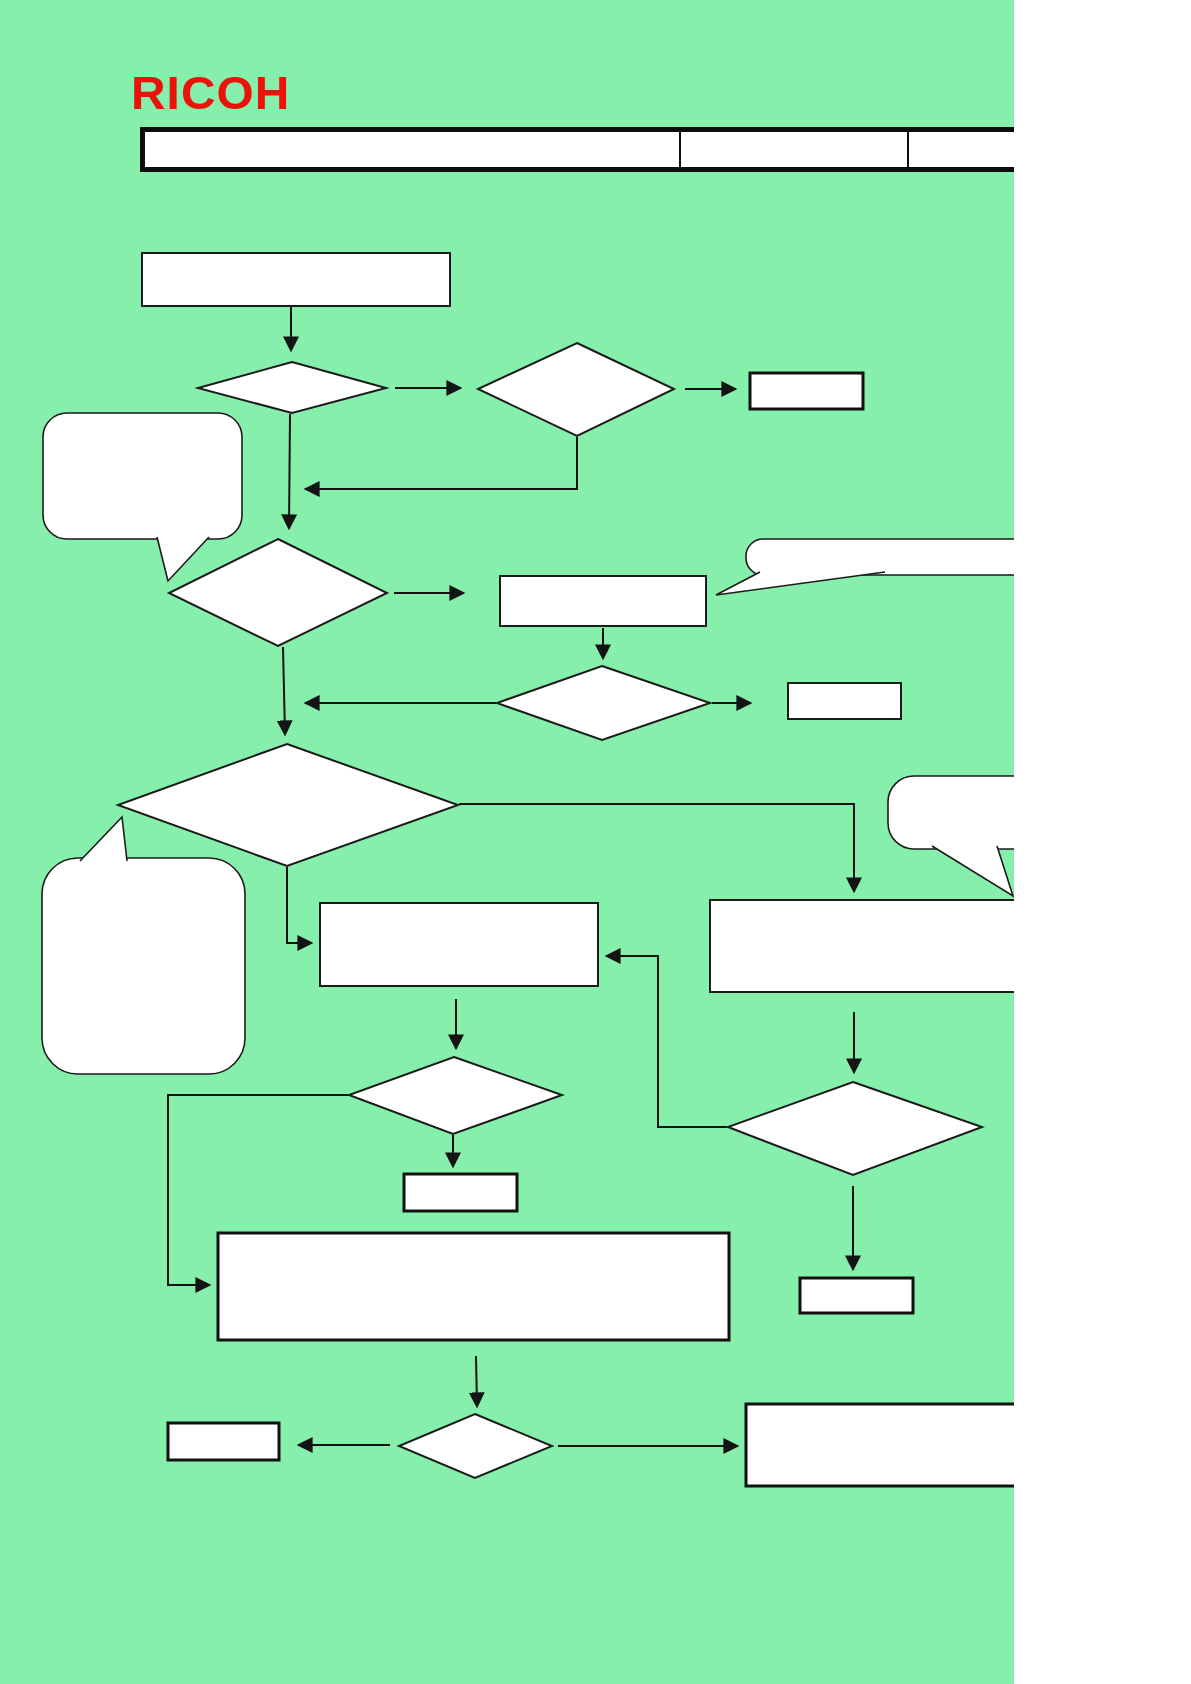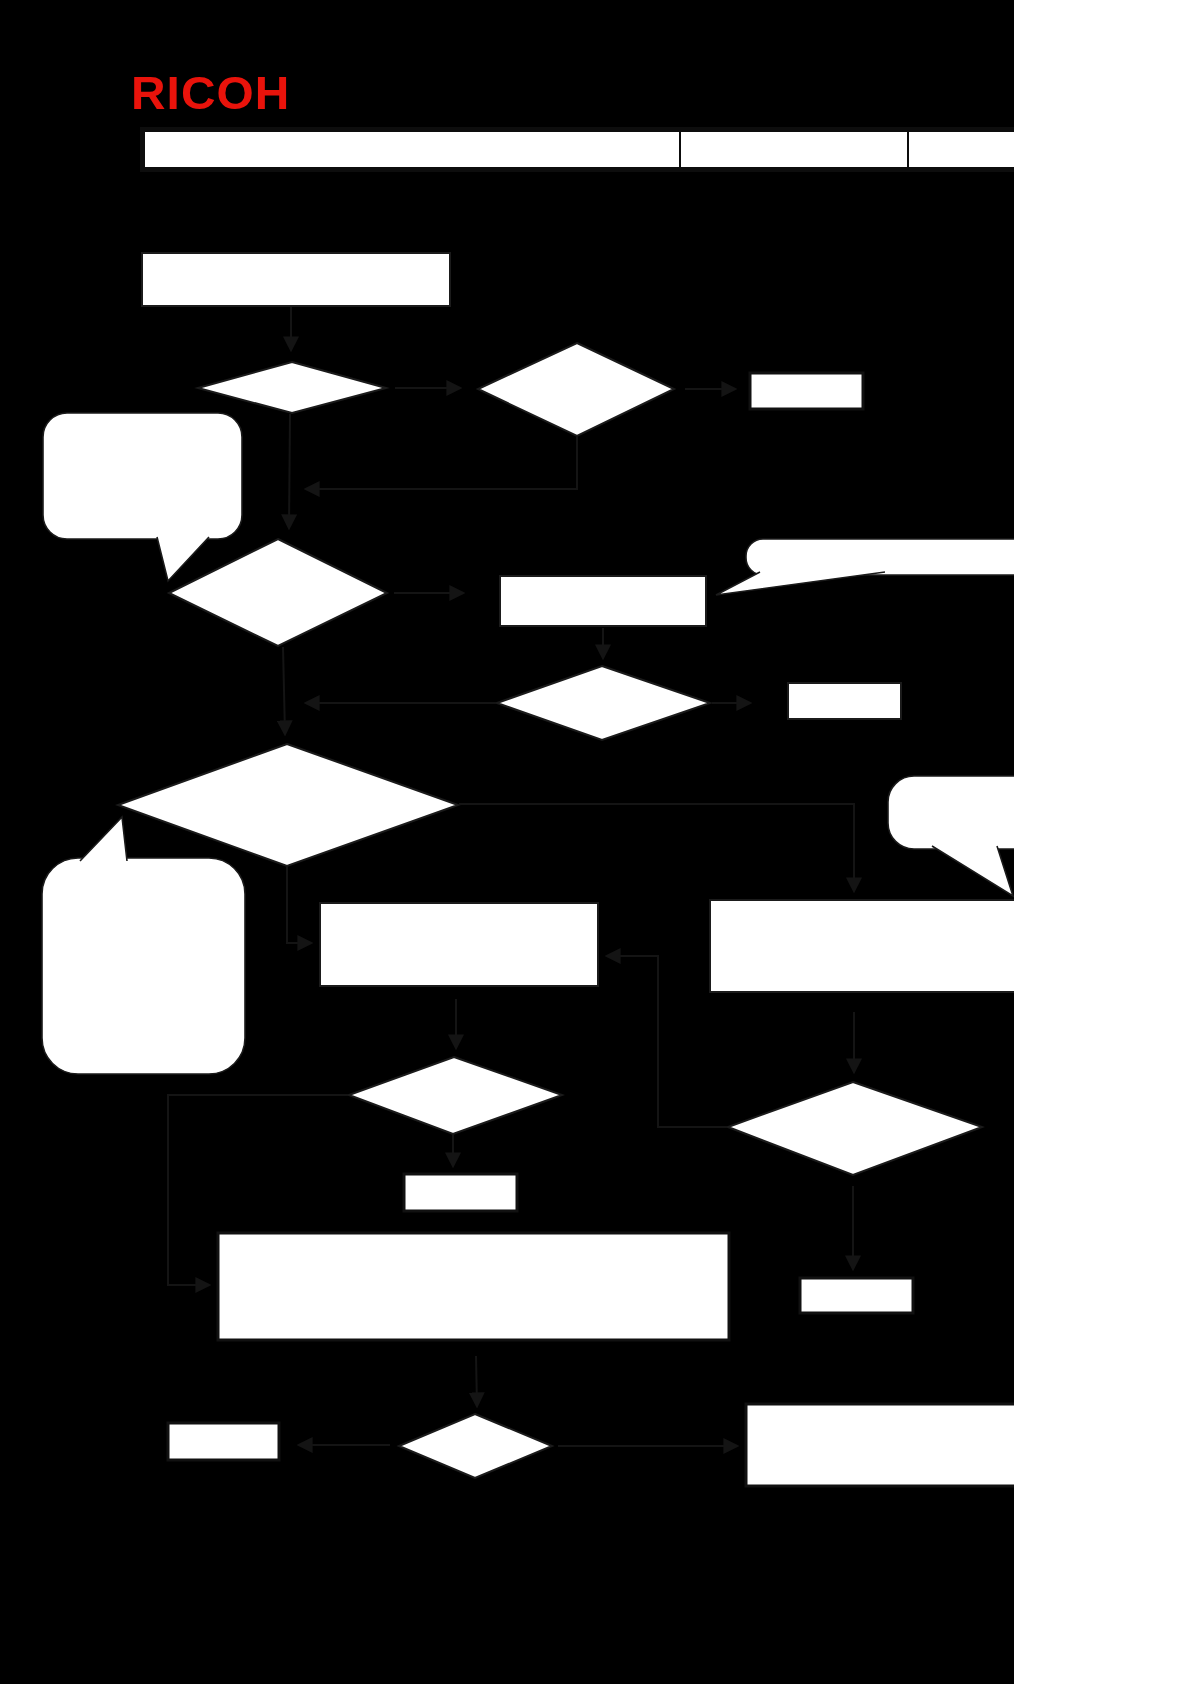--- a/index.html
+++ b/index.html
@@ -1,17 +1,17 @@
 <!DOCTYPE html>
 <html><head>
 <meta charset="utf-8">
 <style>
   html,body{margin:0;padding:0;background:#ffffff;}
   body{width:1191px;height:1684px;position:relative;font-family:"Liberation Sans",sans-serif;}
-  #canvas{position:absolute;left:0;top:0;width:1014px;height:1684px;background:#000000;overflow:hidden;}
+  #canvas{position:absolute;left:0;top:0;width:1014px;height:1684px;background:#86efac;overflow:hidden;}
   .logo{
     position:absolute;left:131px;top:70px;
     font-family:"Liberation Sans",sans-serif;
     font-weight:bold;font-size:46px;letter-spacing:1px;line-height:1;
     transform:scaleX(1.04);transform-origin:left top;
   }
   .header-table{
     position:absolute;left:140px;top:127px;width:970px;height:35px;
     border:5px solid #0d0d0d;background:#ffffff;
   }

